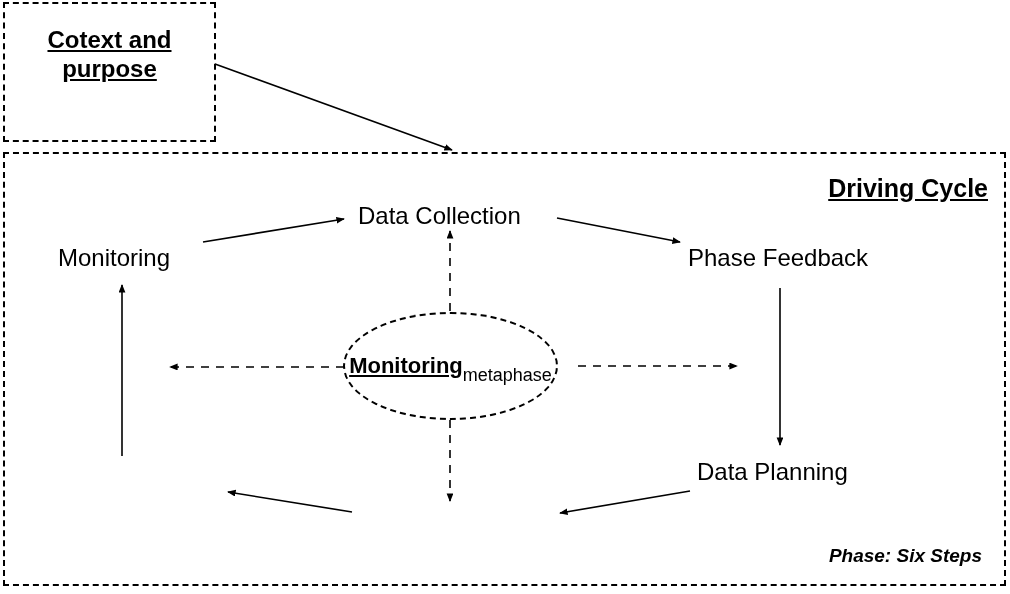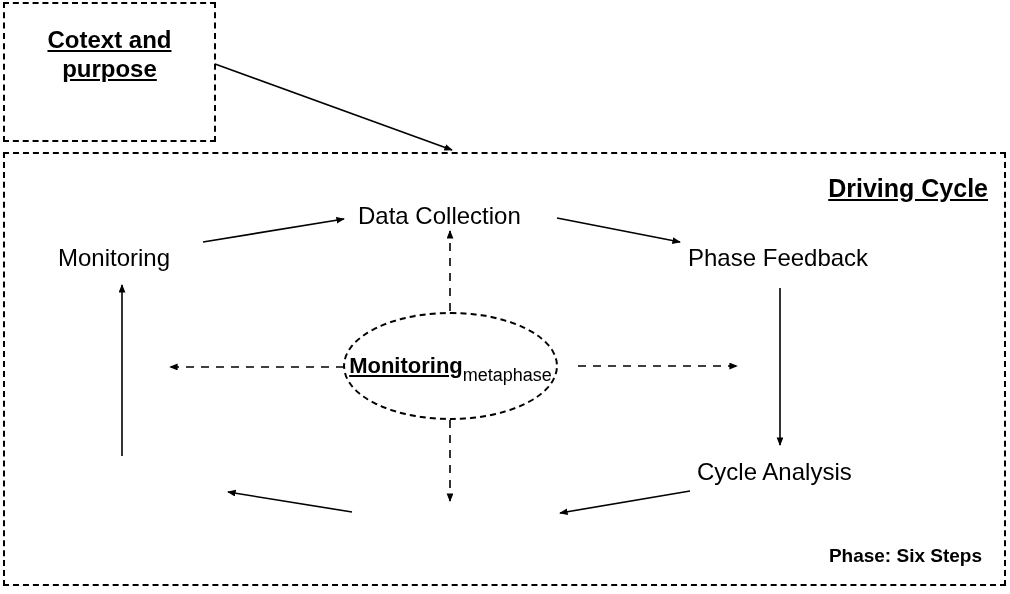--- a/index.html
+++ b/index.html
@@ -81,20 +81,21 @@
     font-weight: bold;
     text-decoration: underline;
     white-space: nowrap;
   }
   #phase-label {
     position: absolute;
     right: 22px;
     bottom: 17px;
     font-size: 19px;
     font-weight: bold;
+    font-style: italic;
     white-space: nowrap;
   }
   #monitor-ellipse {
     position: absolute;
     left: 343px;
     top: 312px;
     width: 215px;
     height: 108px;
     box-sizing: border-box;
     border: 2px dashed #000000;
@@ -166,19 +167,19 @@
 
   <div id="monitor-ellipse">
     <div class="m-title">Monitoring</div>
     <div class="m-sub">metaphase</div>
   </div>
 
   <div class="node-label" style="left:358px; top:203px;">Data Collection</div>
 
   <div class="node-label" style="left:688px; top:245px;">Phase Feedback</div>
 
-  <div class="node-label" style="left:697px; top:459px;">Cycle Analysis</div>
+  <div class="node-label" style="left:697px; top:459px;">Data Planning</div>
 
 
 
   <div class="node-label" style="left:58px; top:245px;">Monitoring</div>
 
 </div>
 
 </body></html>

